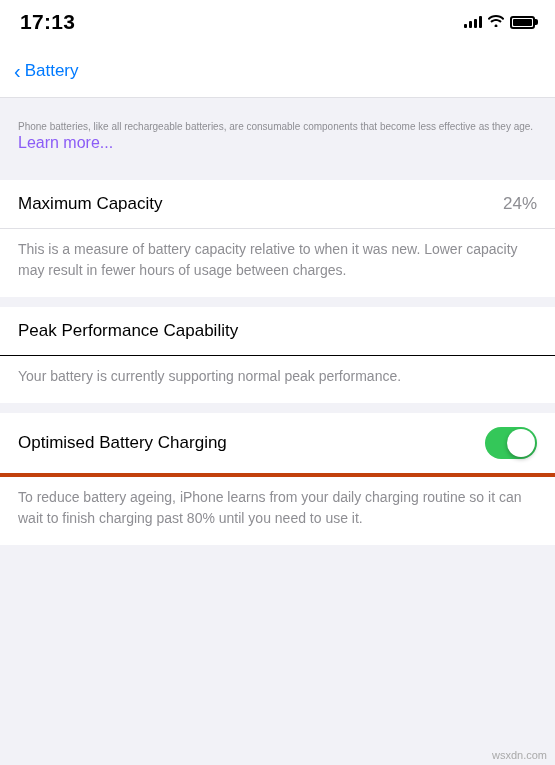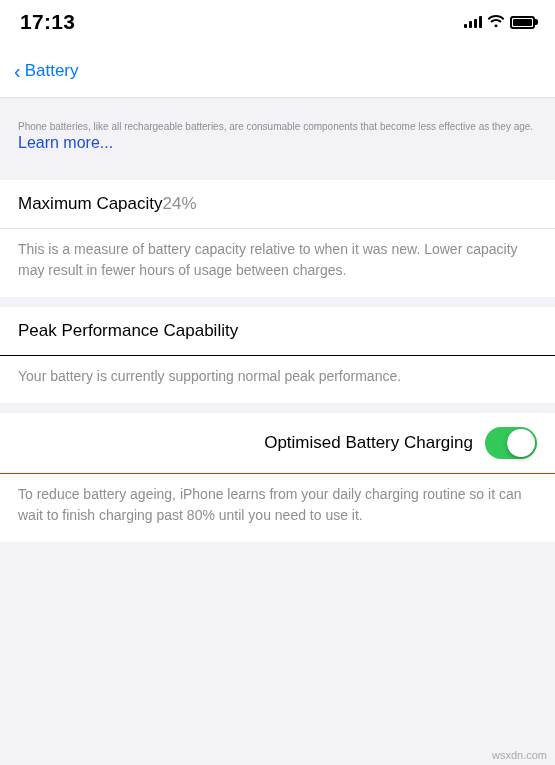--- a/index.html
+++ b/index.html
@@ -134,42 +134,42 @@
       padding: 18px 18px 18px 18px;
     }
 
     .info-text {
       font-size: 10px;
       color: #8e8e93;
       line-height: 1.5;
     }
 
     .info-link {
-      color: #1d4ed8;
+      color: #8b5cf6;
       text-decoration: none;
     }
 
     
     .card-section {
       background: #fff;
       margin-top: 0;
     }
 
     .section-divider {
       height: 10px;
       background: #f2f2f7;
     }
 
     
     .capacity-row {
       background: #fff;
       padding: 14px 18px;
       display: flex;
       align-items: center;
-      justify-content: flex-start;
+      justify-content: space-between;
       border-bottom: 1px solid #e0e0e5;
     }
 
     .capacity-label {
       font-size: 17px;
       color: #000;
       font-weight: 400;
     }
 
     .capacity-value {
@@ -212,22 +212,21 @@
       line-height: 1.5;
     }
 
     
     .toggle-row {
       background: #fff;
       padding: 14px 18px;
       display: flex;
       align-items: center;
       justify-content: space-between;
-      border-bottom: 1px solid #c2410c;
-      text-align: right;
+      border-bottom: 4px solid #c2410c;
     }
 
     .toggle-label {
       font-size: 17px;
       color: #000;
       font-weight: 400;
       flex: 1;
       margin-right: 12px;
     }
 

